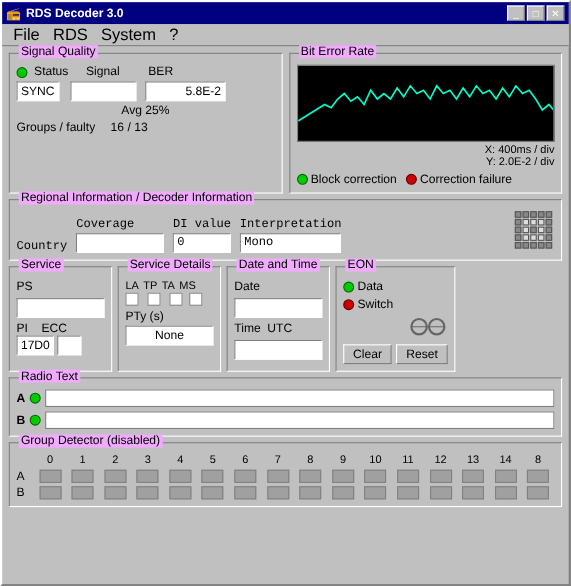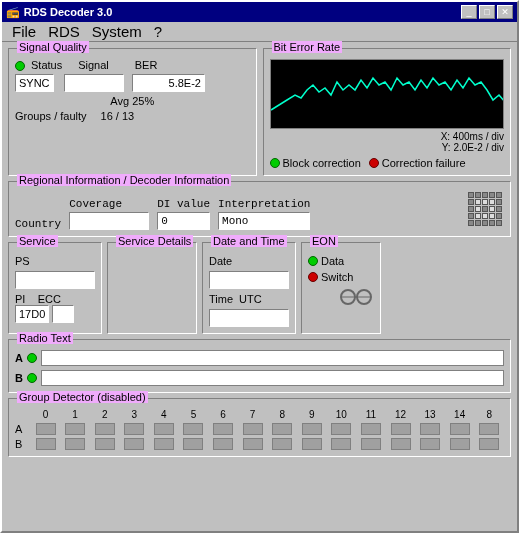--- a/index.html
+++ b/index.html
@@ -460,20 +460,42 @@
                   <span></span>
                 </div>
               </div>
             </div>
           </div>
         </div>
       </div>
 
       <div class="panel" style="min-width:90px;">
         <span class="panel-label">Service Details</span>
+        <div class="sd-inner">
+          <div class="sd-checkboxes">
+            <span class="sd-label">LA</span>
+            <span class="sd-label">TP</span>
+            <span class="sd-label">TA</span>
+            <span class="sd-label">MS</span>
+          </div>
+          <div class="sd-checkboxes">
+            <div class="cb"></div>
+            <div class="cb" style="margin-left:4px;"></div>
+            <div class="cb" style="margin-left:4px;"></div>
+            <div class="cb" style="margin-left:2px;"></div>
+          </div>
+          <div class="ptype-row">
+            <span>PTy (s)</span>
+            <div style="display:flex;justify-content:center;margin-top:2px;">
+              <div class="field-box wide" style="justify-content:center;">
+                <span>None</span>
+              </div>
+            </div>
+          </div>
+        </div>
       </div>
 
       <div class="panel" style="min-width:90px;">
         <span class="panel-label">Date and Time</span>
         <div class="dt-inner">
           <span>Date</span>
           <div class="field-box wide">
             <span></span>
           </div>
           <div style="display:flex;align-items:center;gap:6px;">
@@ -497,20 +519,24 @@
             <div class="led-red"></div>
             <span>Switch</span>
           </div>
 
           <div style="display:flex;align-items:center;justify-content:flex-end;">
             <svg width="36" height="20">
               <circle cx="10" cy="10" r="7" fill="none" stroke="#666" stroke-width="2"></circle>
               <circle cx="26" cy="10" r="7" fill="none" stroke="#666" stroke-width="2"></circle>
               <line x1="3" y1="10" x2="33" y2="10" stroke="#666" stroke-width="1"></line>
             </svg>
+          </div>
+          <div style="display:flex;gap:4px;margin-top:2px;">
+            <button class="btn">Clear</button>
+            <button class="btn">Reset</button>
           </div>
         </div>
       </div>
     </div>
 
     <div class="panel">
       <span class="panel-label">Radio Text</span>
       <div class="radio-text-panel">
         <div class="rt-row">
           <span style="font-weight:bold;">A</span>

